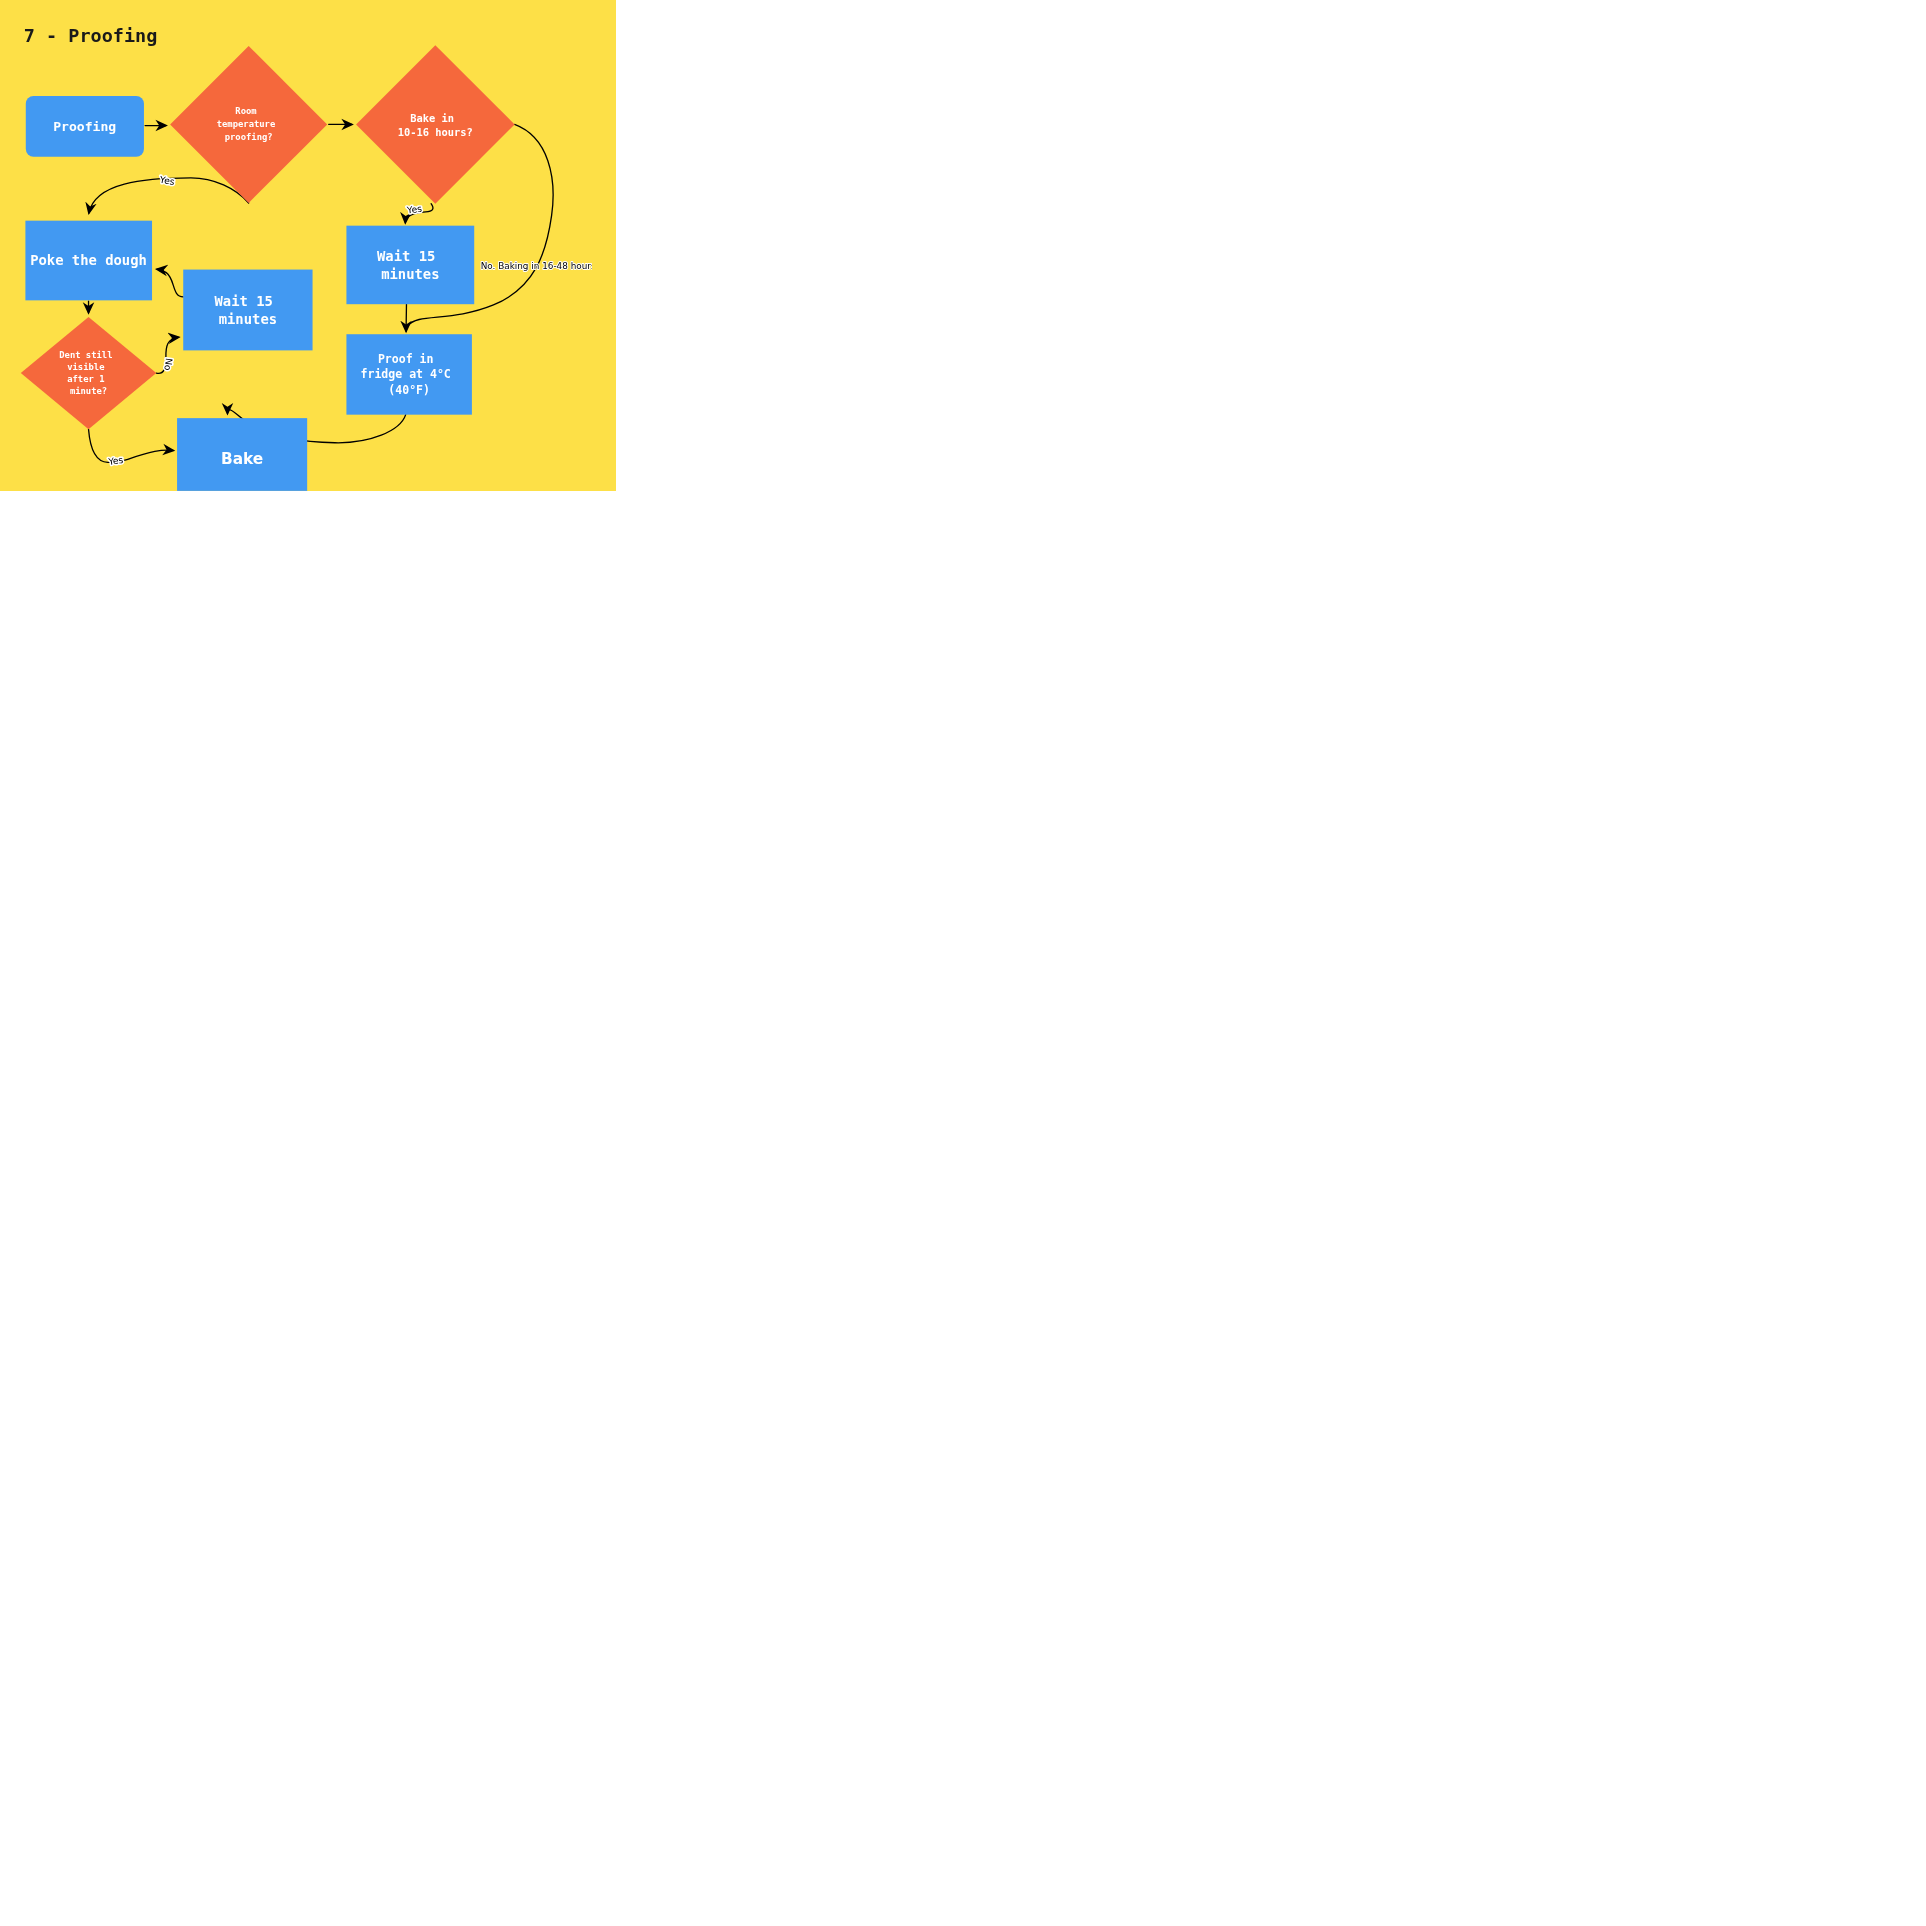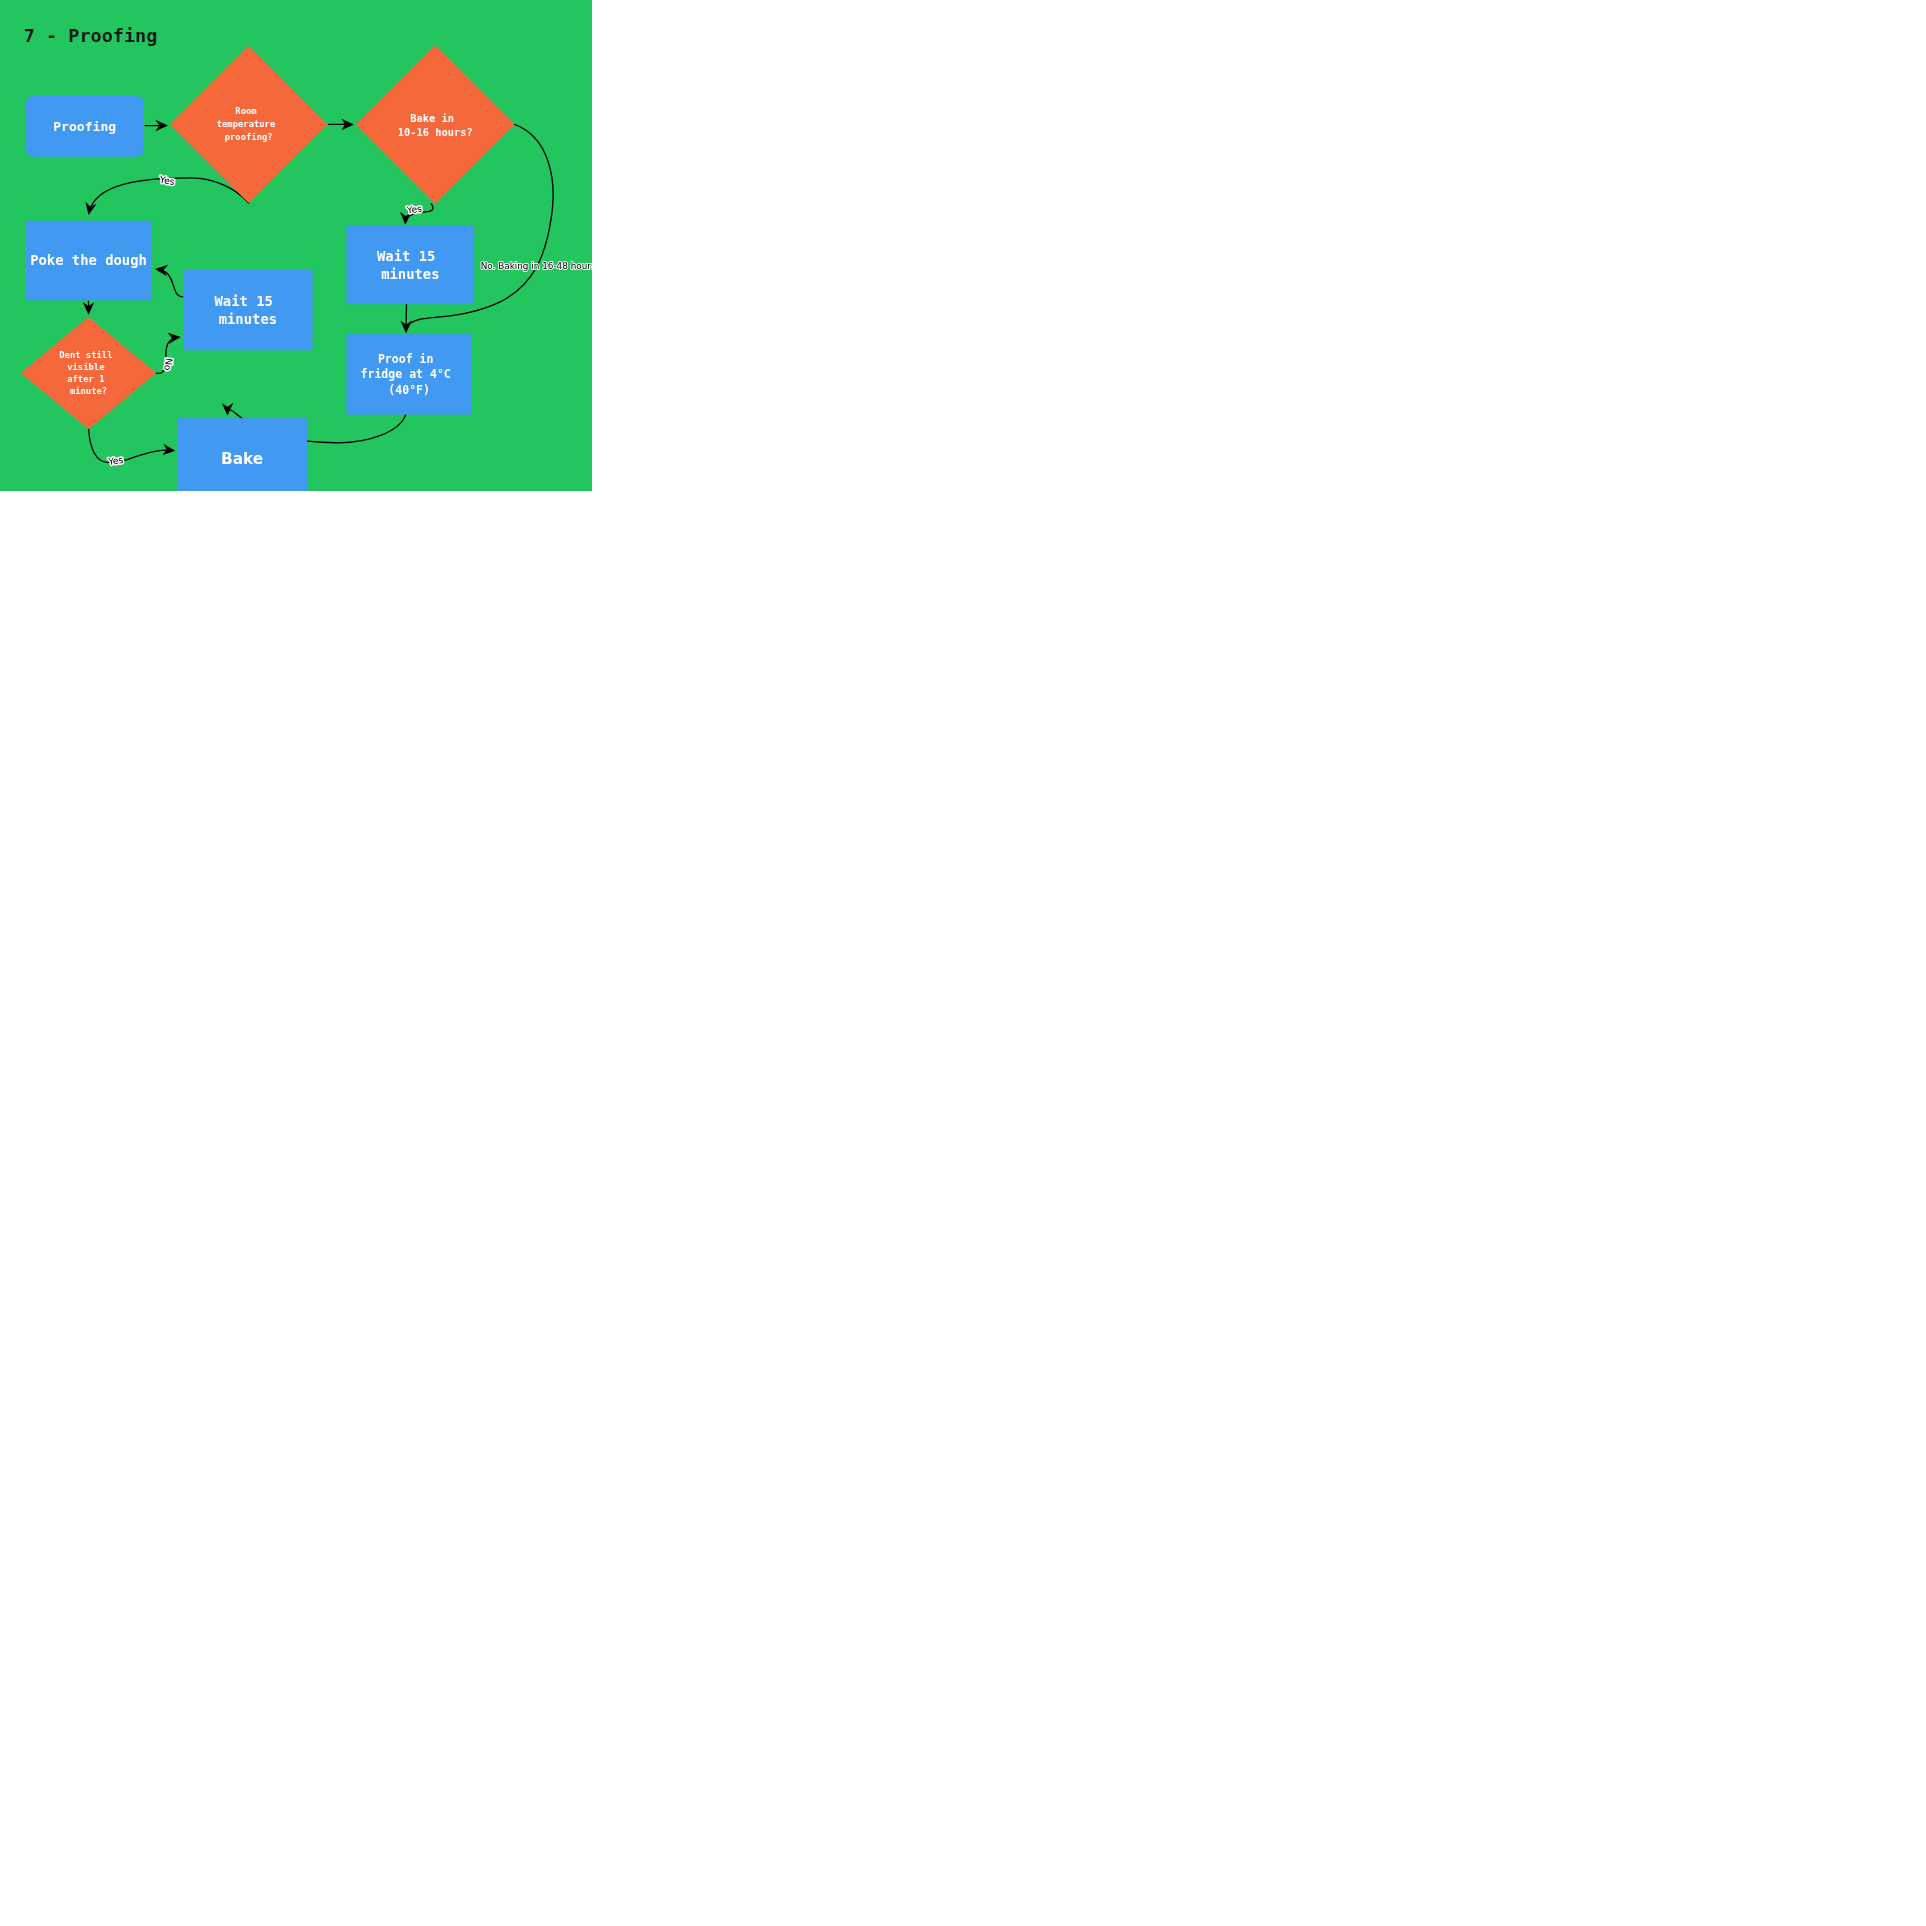--- a/index.html
+++ b/index.html
@@ -1,17 +1,17 @@
 <!DOCTYPE html>
 <html style="font-size:6.2px"><head>
 <meta charset="utf-8">
 <style>
   html,body{margin:0;padding:0;background:#ffffff;}
-  .stage{position:relative;width:592px;height:491px;background:#22c55e;overflow:hidden;
-         font-family:"DejaVu Sans","Liberation Sans",sans-serif;}
+  .stage{position:relative;width:592px;height:491px;background:#fde047;overflow:hidden;
+         font-family:"DejaVu Sans","Liberation Sans",sans-serif;padding-left:24px;}
   svg{position:absolute;left:0;top:0;}
   .title-text{font-family:"DejaVu Sans Mono","Liberation Mono",monospace;font-weight:bold;}
   .node-mono{font-family:"DejaVu Sans Mono","Liberation Mono",monospace;font-weight:bold;text-anchor:middle;}
   .node-sans{font-family:"DejaVu Sans","Liberation Sans",sans-serif;font-weight:bold;text-anchor:middle;}
   .edge-label{font-family:"DejaVu Sans","Liberation Sans",sans-serif;font-weight:500;text-anchor:middle;
               paint-order:stroke;stroke:#ffffff;stroke-width:8px;stroke-linejoin:round;}
   .edge-path{fill:none;stroke-linecap:round;}
 </style>
 </head>
 <body>

